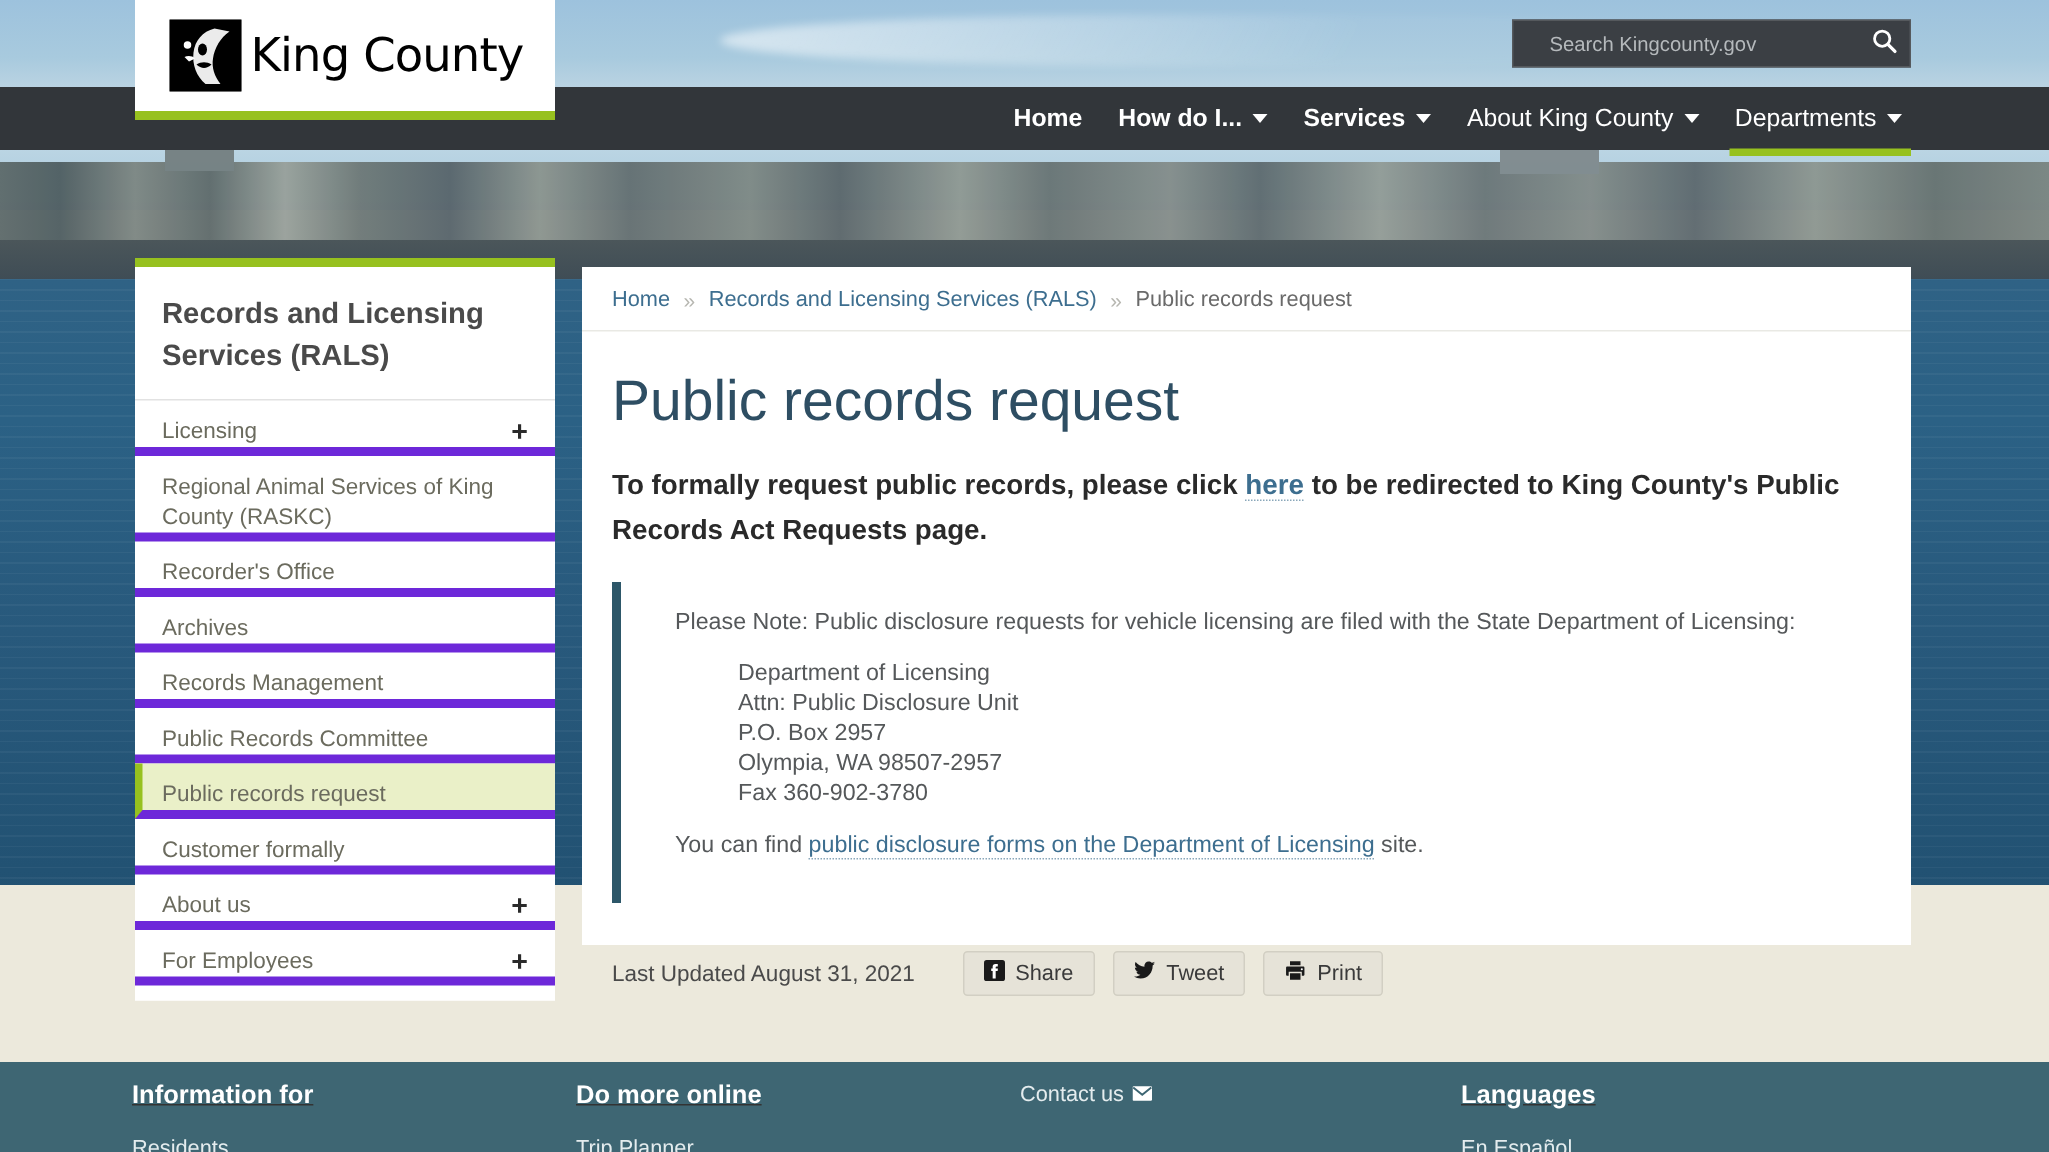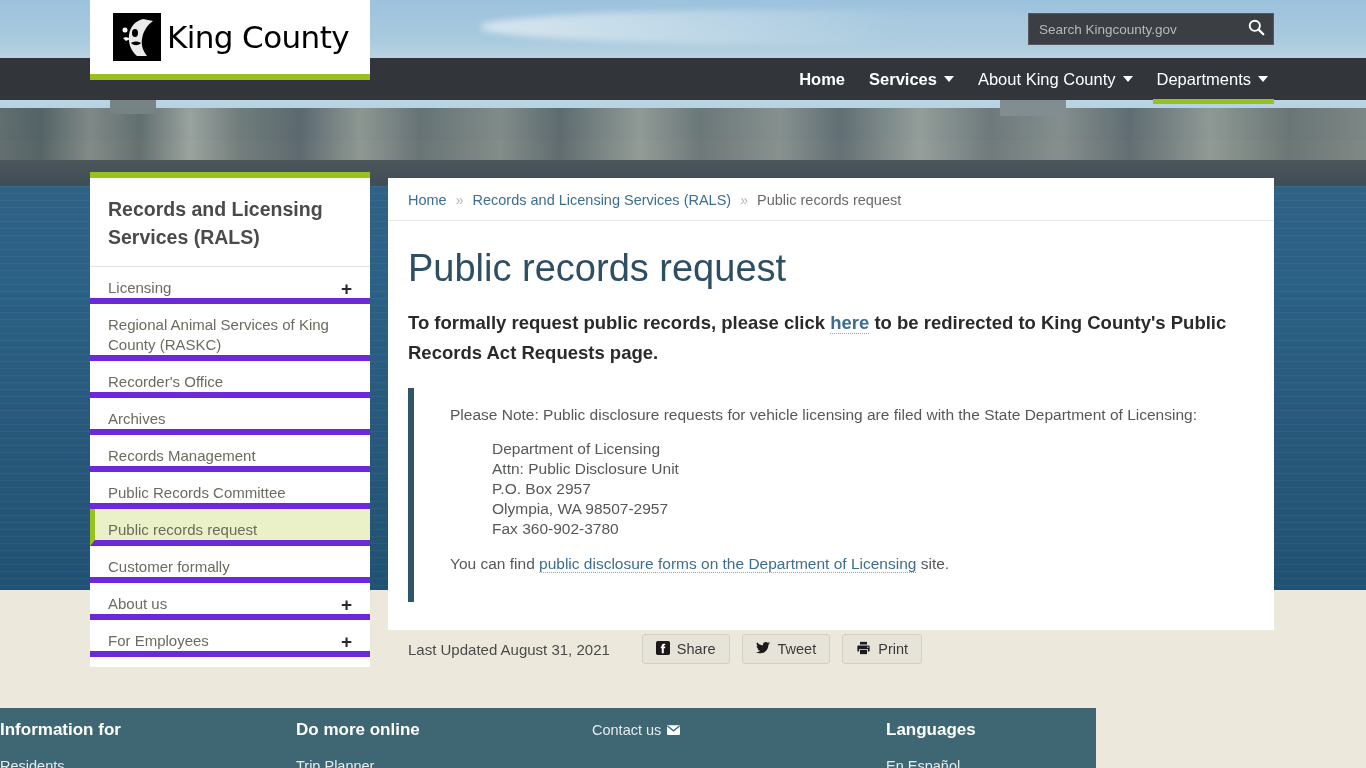--- a/index.html
+++ b/index.html
@@ -142,26 +142,27 @@
     color: #000;
     letter-spacing: -0.6px;
     margin-left: 6px;
     white-space: nowrap;
   }
 
   
   .search-wrap {
     position: absolute;
     top: 13px; right: 92px;
-    width: 246px; height: 32px;
+    width: 266px; height: 32px;
     background: #3b3f44;
     border: 1px solid #55595d;
     display: flex;
     align-items: center;
     z-index: 7;
+    padding-left: 14px;
   }
   .search-input {
     flex: 1;
     background: transparent;
     border: none;
     outline: none;
     color: #cfd2d4;
     font-family: "Liberation Sans", sans-serif;
     font-size: 13.5px;
     padding: 0 10px;
@@ -366,24 +367,25 @@
     font-size: 14.5px;
     color: #3a3a3a;
     cursor: pointer;
     font-family: "Liberation Sans", sans-serif;
   }
 
   
   .footer {
     position: absolute;
     left: 0; top: 708px;
-    width: 1096px; height: 60px;
+    width: 1366px; height: 60px;
     background: #3e6673;
     z-index: 6;
     overflow: hidden;
+    text-decoration: underline;
   }
   .footer-inner {
     position: relative;
     width: 1190px;
     margin: 0 auto;
     padding-top: 12px;
     display: flex;
   }
   .fcol { flex: 0 0 auto; }
   .fcol.c1 { width: 296px; }
@@ -446,20 +448,24 @@
           <circle cx="8" cy="8" r="6" fill="none" stroke="#ffffff" stroke-width="2.2"></circle>
           <line x1="12.5" y1="12.5" x2="18" y2="18" stroke="#ffffff" stroke-width="2.6" stroke-linecap="round"></line>
         </svg>
       </span>
     </button>
   </div>
 
   <nav class="mainnav">
     <a class="navitem bold">
       <span>Home</span>
+    </a>
+    <a class="navitem bold">
+      <span>How do I...</span>
+      <i class="caret"></i>
     </a>
     <a class="navitem bold">
       <span>Services</span>
       <i class="caret"></i>
     </a>
     <a class="navitem">
       <span>About King County</span>
       <i class="caret"></i>
     </a>
     <a class="navitem active">

